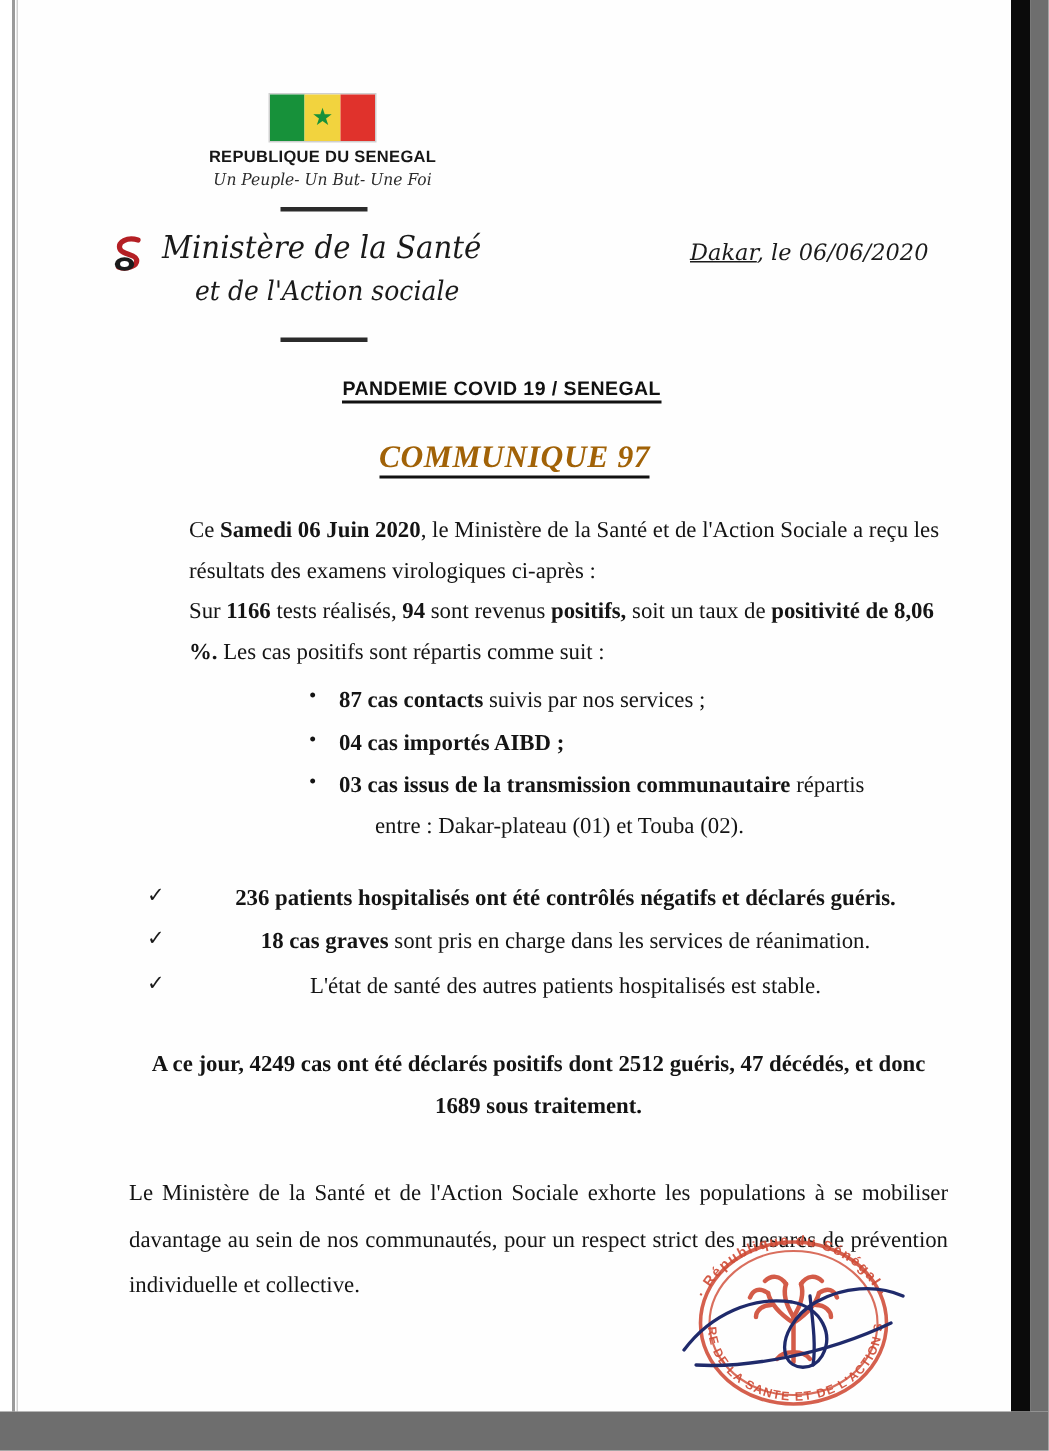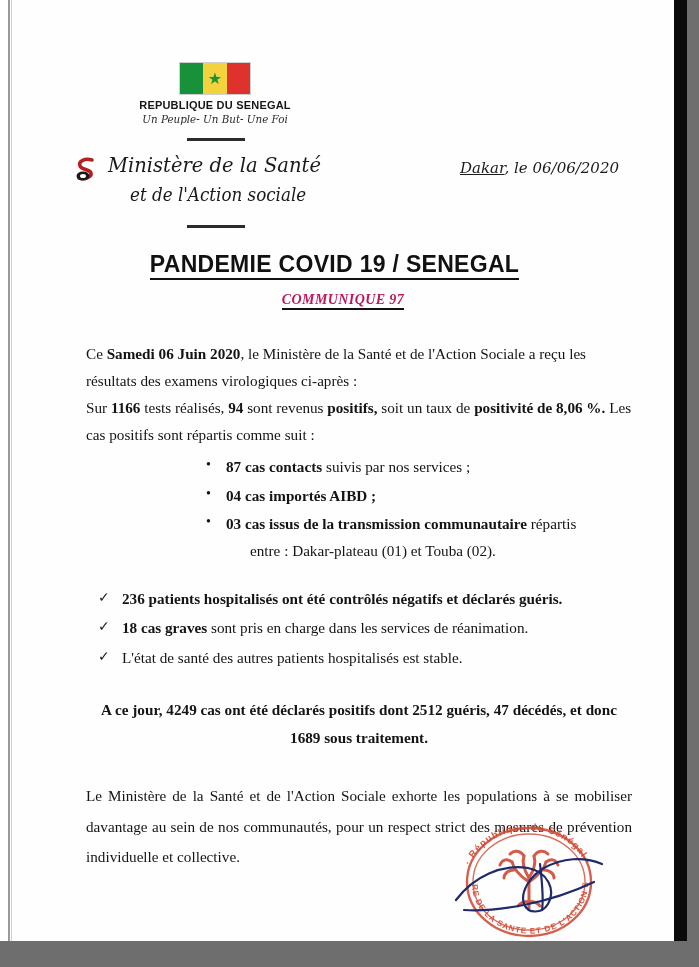--- a/index.html
+++ b/index.html
@@ -158,51 +158,51 @@
   .dateline .city { text-decoration: underline; }
 
   
   .title-main {
     position: absolute;
     left: 0; right: 17px;
     top: 251px;
     text-align: center;
     font-family: "Liberation Sans", sans-serif;
     font-weight: bold;
-    font-size: 23px;
+    font-size: 13px;
     letter-spacing: 0.3px;
     color: #111;
   }
   .title-main span { border-bottom: 2px solid #111; padding-bottom: 1px; }
   .title-sub {
     position: absolute;
     left: 0; right: 0;
     top: 292px;
     text-align: center;
     font-family: "Liberation Serif", serif;
     font-weight: bold;
     font-style: italic;
-    font-size: 14px;
+    font-size: 21px;
     letter-spacing: 0.4px;
-    color: #be185d;
+    color: #a16207;
   }
   .title-sub span { border-bottom: 2px solid #111; padding-bottom: 1px; }
 
   
   .body {
     position: absolute;
     left: 74px;
     top: 340px;
     width: 546px;
     font-size: 15.2px;
     color: #141414;
     line-height: 1.78;
   }
   .para { margin: 0; text-align: justify; }
-  .para.p-intro { text-align: left; }
+  .para.p-intro { text-align: left; margin-left: 40px; }
   b { font-weight: bold; }
 
   ul.bullets {
     list-style: none;
     margin: 6px 0 0 0;
     padding: 0 0 0 140px;
     font-family: Liberation Serif, serif;
   }
   ul.bullets > li {
     position: relative;
@@ -215,20 +215,21 @@
     left: -20px;
     top: -1px;
     font-size: 14px;
   }
   .sub-line { display: block; padding-left: 24px; }
 
   ul.checks {
     list-style: none;
     margin: 22px 0 0 0;
     padding: 0 0 0 36px;
+    text-align: center;
   }
   ul.checks > li {
     position: relative;
     margin: 0 0 5px 0;
     line-height: 1.62;
   }
   ul.checks > li::before {
     content: "\2713";
     position: absolute;
     left: -24px;

